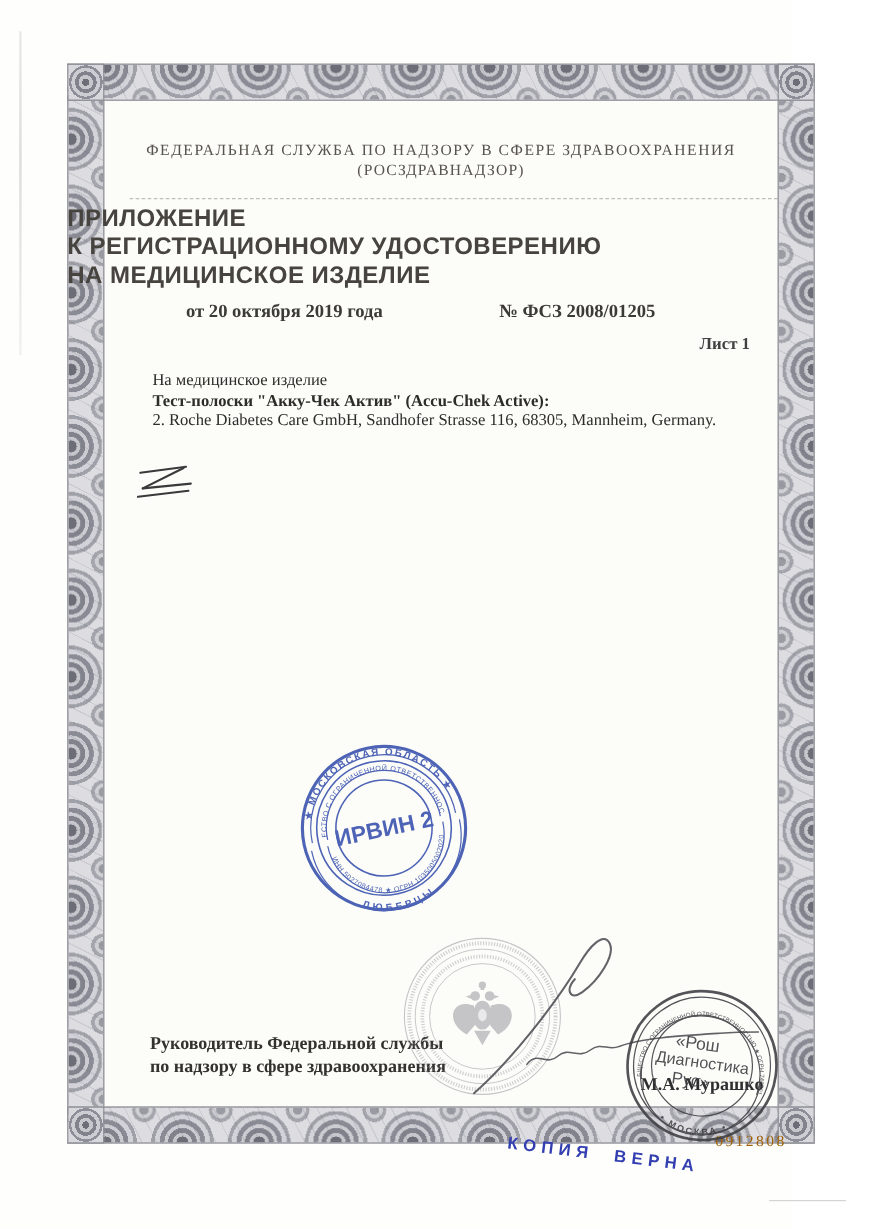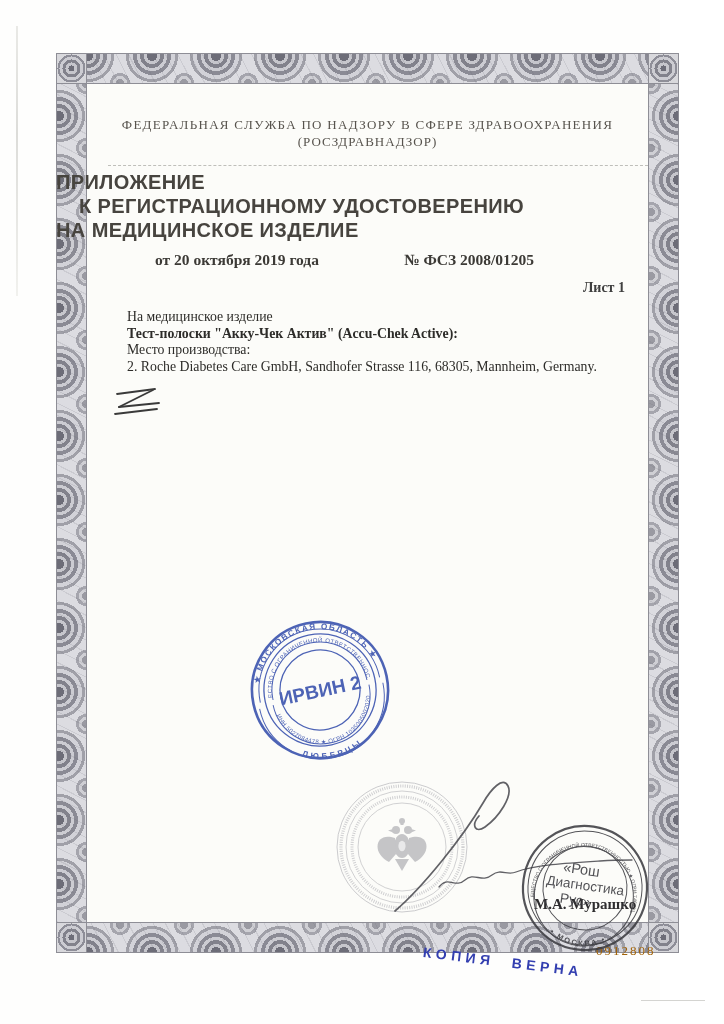--- a/index.html
+++ b/index.html
@@ -46,25 +46,25 @@
 
   
   .org { position:absolute; left:0; right:0; text-align:center; color:#57534d;
          font-size:13px; letter-spacing:1.3px; }
   .org1 { top:64px; }  .org2 { top:81px; letter-spacing:1px; }
   .crease { position:absolute; left:52px; top:112px; width:540px; height:1px;
             border-top:1px dashed rgba(140,140,134,.55); }
   .title { position:absolute; left:0; right:0; text-align:left; color:#47443f;
            font-family:"Liberation Sans", sans-serif; font-weight:bold; font-size:20px;
            letter-spacing:.4px; }
-  .title1 { top:118px; } .title2 { top:142px;padding-left:23px; } .title3 { top:166px; }
+  .title1 { top:118px; } .title2 { top:142px; } .title3 { top:166px; }
   .meta { position:absolute; top:198px; left:0; width:100%; font-weight:bold;
           font-size:15.5px; color:#3c3a36; }
   .meta-date { position:absolute; left:99px; }
-  .meta-num  { position:absolute; left:348px; }
+  .meta-num  { position:absolute; left:360px; }
   .sheet { position:absolute; top:227px; right:54px; font-weight:bold; font-size:14px; color:#404040; }
 
   .bodytext { position:absolute; left:71px; top:256px; font-size:13.8px; color:#2d2c29;
               line-height:16.6px; }
   .bold { font-weight:bold; }
 
   .footer { position:absolute; left:69px; top:808px; font-weight:bold; font-size:15px;
             color:#34322e; line-height:19px; }
   .signer { position:absolute; left:478px; top:821px; font-weight:bold; font-size:15px;
             color:#2e2d2f; z-index:4;margin-top:22px; }
@@ -115,21 +115,20 @@
 
     <div class="meta">
       <span class="meta-date">от  20 октября 2019 года</span>
       <span class="meta-num">№  ФСЗ 2008/01205</span>
     </div>
     <div class="sheet">Лист 1</div>
 
     <div class="bodytext">
       <div>На медицинское изделие</div>
       <div class="bold">Тест-полоски "Акку-Чек Актив" (Accu-Chek Active):</div>
-      <div>Место производства:</div>
       <div>2. Roche Diabetes Care GmbH, Sandhofer Strasse 116, 68305, Mannheim, Germany.</div>
     </div>
 
     <svg class="stamp zmark" viewBox="0 0 60 34">
       <g fill="none" stroke="#3a3a3a" stroke-width="1.8" stroke-linecap="round">
         <path d="M 5,9 L 43,4"></path>
         <path d="M 41,5 L 7,22"></path>
         <path d="M 7,22 L 47,18"></path>
         <path d="M 3,29 L 45,24"></path>
       </g>
@@ -185,20 +184,24 @@
 
     <svg class="stamp signature" viewBox="0 0 290 155">
       <g fill="none" stroke="#47474d" stroke-width="1.7" stroke-linecap="round" opacity=".85">
         <path d="M 20,146 C 48,122 88,72 108,38 C 116,24 128,11 133,21 C 138,31 124,52 110,62 C 100,69 96,60 104,51"></path>
         <path d="M 64,122 c 9,-12 16,2 26,-7 c 9,-8 17,3 27,-5 c 9,-7 15,1 24,-3 c 18,-7 52,-9 84,-11 c 14,-1 24,-1 32,-1" stroke-width="1.3"></path>
       </g>
     </svg>
 
     <div class="serial">0912808</div>
 
+    <div class="footer">
+      <div>Руководитель Федеральной службы</div>
+      <div>по надзору в сфере здравоохранения</div>
+    </div>
     <div class="signer">М.А. Мурашко</div>
 
     <svg class="stamp stamp-roche" viewBox="-75 -75 150 150">
       <g transform="rotate(8)" fill="none" stroke="#3d3d42">
         <circle r="62" stroke-width="2.2"></circle>
         <circle r="57" stroke-width="1"></circle>
         <circle r="42" stroke-width="1"></circle>
         <path id="ro-t" d="M -48.5,18 A 49.5 49.5 0 1 1 48.5,18"></path>
         <path id="ro-b" d="M -50,8 A 50 50 0 0 0 50,8"></path>
         <text font-size="5.1" fill="#3d3d42" stroke="none">

